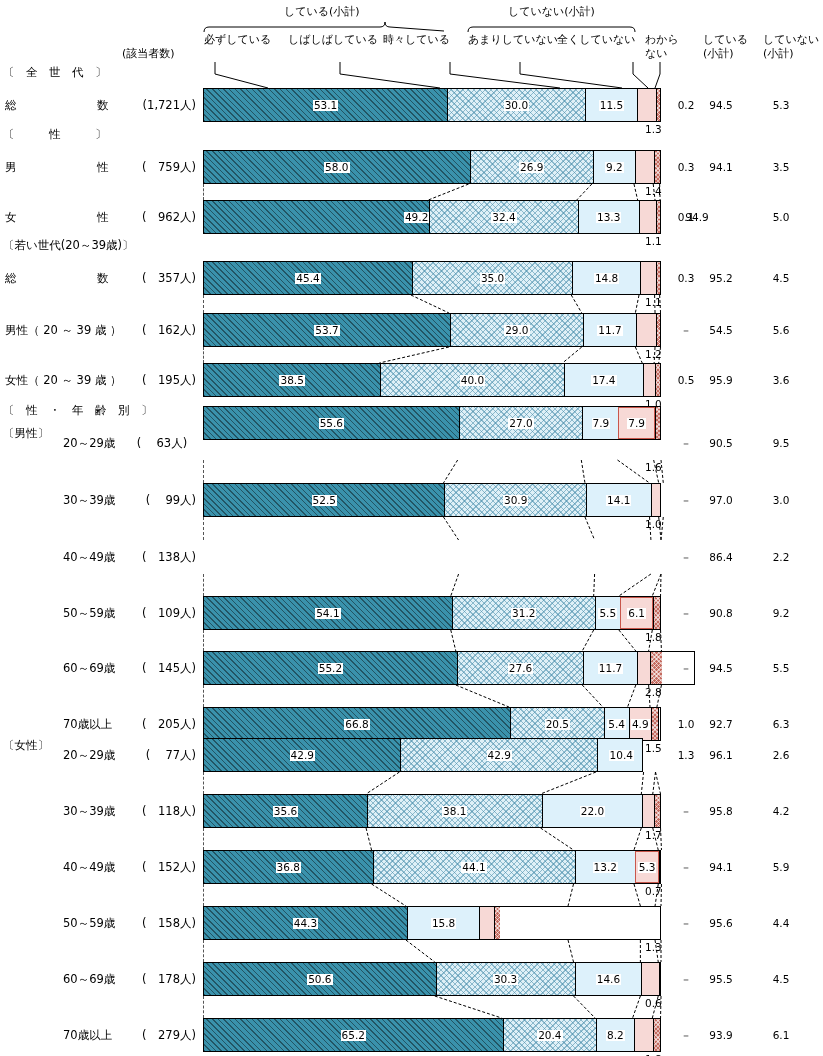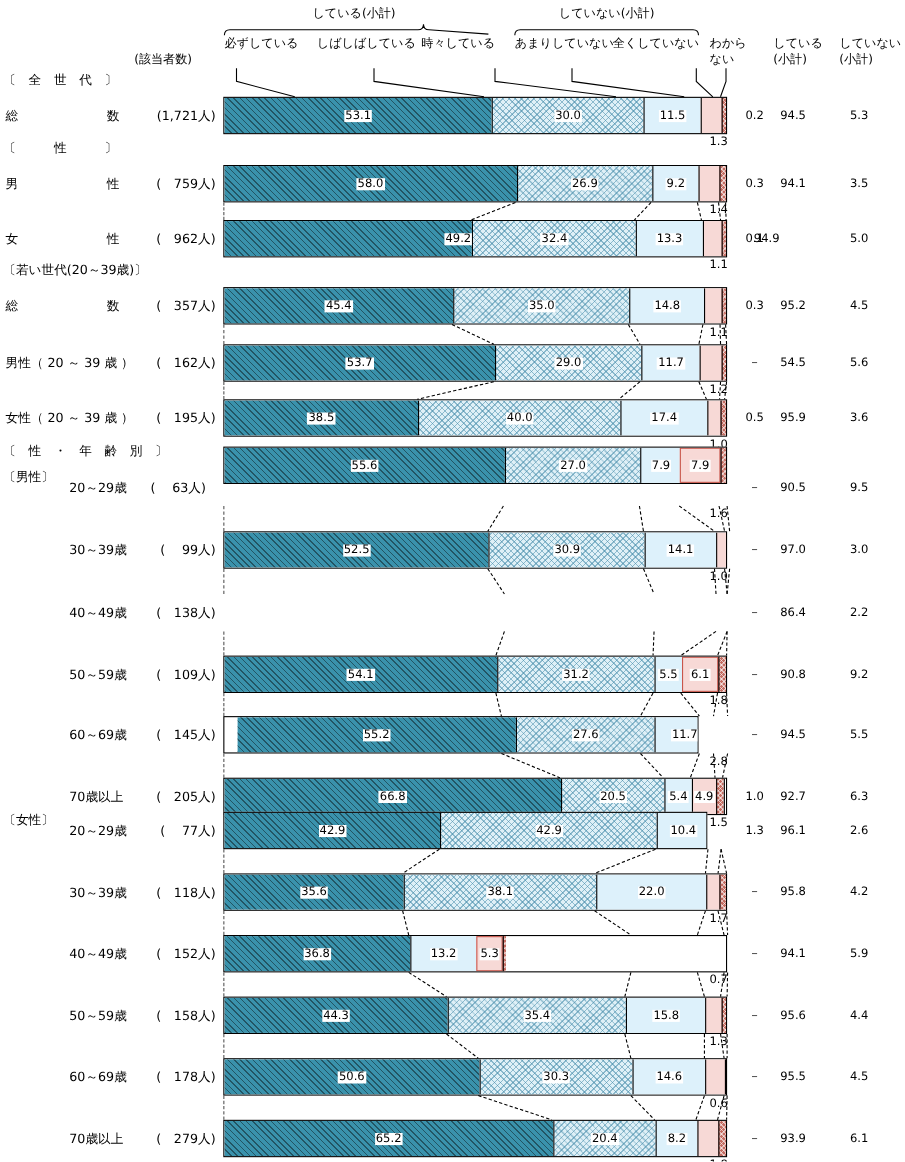--- a/index.html
+++ b/index.html
@@ -254,21 +254,21 @@
         <span class="v">6.1</span>
       </div>
       <div class="seg s5" style="width: 8.244px; flex: 0 0 8.244px;"></div>
     </div>
     <div class="outval" style="left: 645px; top: 632px;">1.8</div>
     <div class="outval" style="left: 671px; top: 608px; width: 30px; text-align: center;">－</div>
     <div class="outval" style="left: 700px; top: 608px; width: 42px; text-align: center;">90.8</div>
     <div class="outval" style="left: 760px; top: 608px; width: 42px; text-align: center;">9.2</div>
     <div class="rowlabel" style="left: 63px; top: 662px;">60～69歳</div>
     <div class="rowlabel" style="left: 128px; top: 662px; text-align: right; width: 68px;">(　145人)</div>
-    <div class="bar" style="left: 203px; top: 651px; width: 432px; padding-left: 12px;">
+    <div class="bar" style="left: 203px; top: 651px; width: 492px;">
       <div class="seg s1" style="width: 252.816px; flex: 0 0 252.816px;">
         <span class="v">55.2</span>
       </div>
       <div class="seg s2" style="width: 126.408px; flex: 0 0 126.408px;">
         <span class="v">27.6</span>
       </div>
       <div class="seg s3" style="width: 53.586px; flex: 0 0 53.586px;">
         <span class="v">11.7</span>
       </div>
       <div class="seg s4" style="width: 12.824px; flex: 0 0 12.824px;"></div>
@@ -336,40 +336,40 @@
     <div class="outval" style="left: 645px; top: 830px;">1.7</div>
     <div class="outval" style="left: 671px; top: 806px; width: 30px; text-align: center;">－</div>
     <div class="outval" style="left: 700px; top: 806px; width: 42px; text-align: center;">95.8</div>
     <div class="outval" style="left: 760px; top: 806px; width: 42px; text-align: center;">4.2</div>
     <div class="rowlabel" style="left: 63px; top: 861px;">40～49歳</div>
     <div class="rowlabel" style="left: 128px; top: 861px; text-align: right; width: 68px;">(　152人)</div>
     <div class="bar" style="left: 203px; top: 850px; width: 458px;">
       <div class="seg s1" style="width: 168.544px; flex: 0 0 168.544px;">
         <span class="v">36.8</span>
       </div>
+      <div class="seg s2" style="width: 201.978px; flex: 0 0 201.978px;">
+        <span class="v">44.1</span>
+      </div>
       <div class="seg s3" style="width: 60.456px; flex: 0 0 60.456px;">
         <span class="v">13.2</span>
       </div>
       <div class="seg s4 hasv" style="width: 24.274px; flex: 0 0 24.274px;">
         <span class="v">5.3</span>
       </div>
       <div class="seg s5" style="width: 3.206px; flex: 0 0 3.206px;"></div>
     </div>
     <div class="outval" style="left: 645px; top: 886px;">0.7</div>
     <div class="outval" style="left: 671px; top: 862px; width: 30px; text-align: center;">－</div>
     <div class="outval" style="left: 700px; top: 862px; width: 42px; text-align: center;">94.1</div>
     <div class="outval" style="left: 760px; top: 862px; width: 42px; text-align: center;">5.9</div>
     <div class="rowlabel" style="left: 63px; top: 917px;">50～59歳</div>
     <div class="rowlabel" style="left: 128px; top: 917px; text-align: right; width: 68px;">(　158人)</div>
     <div class="bar" style="left: 203px; top: 906px; width: 458px;">
       <div class="seg s1" style="width: 202.894px; flex: 0 0 202.894px;">
         <span class="v">44.3</span>
-      </div>
-      <div class="seg s2" style="width: 162.132px; flex: 0 0 162.132px;">
-        <span class="v">35.4</span>
       </div>
       <div class="seg s3" style="width: 72.364px; flex: 0 0 72.364px;">
         <span class="v">15.8</span>
       </div>
       <div class="seg s4" style="width: 14.656px; flex: 0 0 14.656px;"></div>
       <div class="seg s5" style="width: 5.954px; flex: 0 0 5.954px;"></div>
     </div>
     <div class="outval" style="left: 645px; top: 942px;">1.3</div>
     <div class="outval" style="left: 671px; top: 918px; width: 30px; text-align: center;">－</div>
     <div class="outval" style="left: 700px; top: 918px; width: 42px; text-align: center;">95.6</div>

